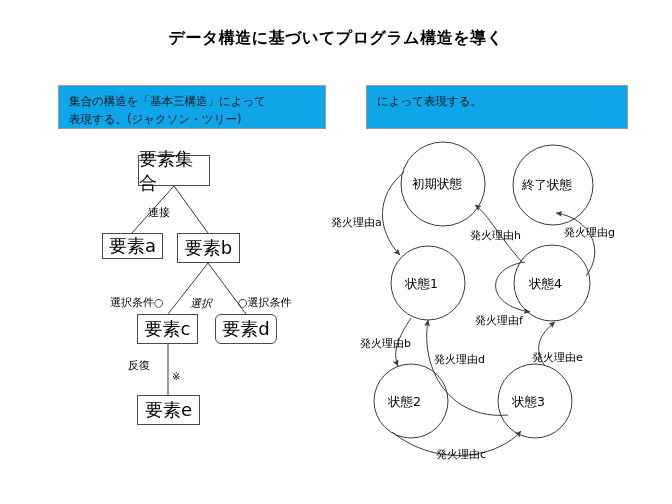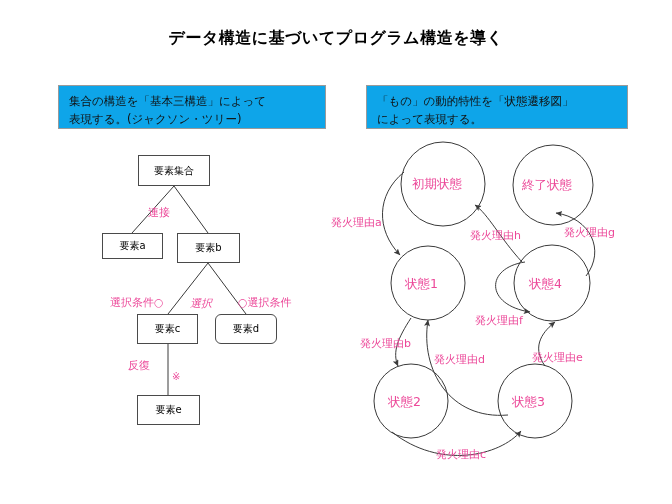--- a/index.html
+++ b/index.html
@@ -21,25 +21,25 @@
     color:#111;box-sizing:border-box;
   }
   .callout div{white-space:pre;}
 
   #callout-left{left:58px;top:85px;width:268px;height:44px;}
   #callout-right{left:366px;top:85px;width:262px;height:44px;}
 
   .node{
     position:absolute;border:1px solid #4a4a4a;background:#fff;
     display:flex;align-items:center;justify-content:center;
-    font-size:10px;color:#000;box-sizing:border-box;
+    font-size:18px;color:#000;box-sizing:border-box;
   }
 
   .edgelabel{
-    position:absolute;font-size:11px;color:#ec4899;white-space:nowrap;
+    position:absolute;font-size:11px;color:#000000;white-space:nowrap;
     background:transparent;
   }
   .edgelabel.sm{font-size:10px;}
 
   svg{position:absolute;left:0;top:0;width:672px;height:504px;overflow:visible;}
   .ln{stroke:#3a3a3a;stroke-width:1;fill:none;}
   .arc{stroke:#3a3a3a;stroke-width:1;fill:none;}
   .circ{stroke:#3a3a3a;stroke-width:1;fill:#fff;}
 </style>
 </head>
@@ -48,21 +48,20 @@
 <div id="stage">
 
   <div class="title">データ構造に基づいてプログラム構造を導く</div>
 
   <div class="callout" id="callout-left">
     <div>集合の構造を「基本三構造」によって</div>
     <div>表現する。(ジャクソン・ツリー)</div>
   </div>
 
   <div class="callout" id="callout-right">
-    <div>「もの」の動的特性を「状態遷移図」</div>
     <div>によって表現する。</div>
   </div>
 
   <svg viewBox="0 0 672 504">
     <defs>
       <marker id="ah" markerWidth="9" markerHeight="9" refX="6.2" refY="3" orient="auto">
         <path d="M0,0 L6.5,3 L0,6 L1.4,3 z" fill="#3a3a3a"></path>
       </marker>
     </defs>
 

